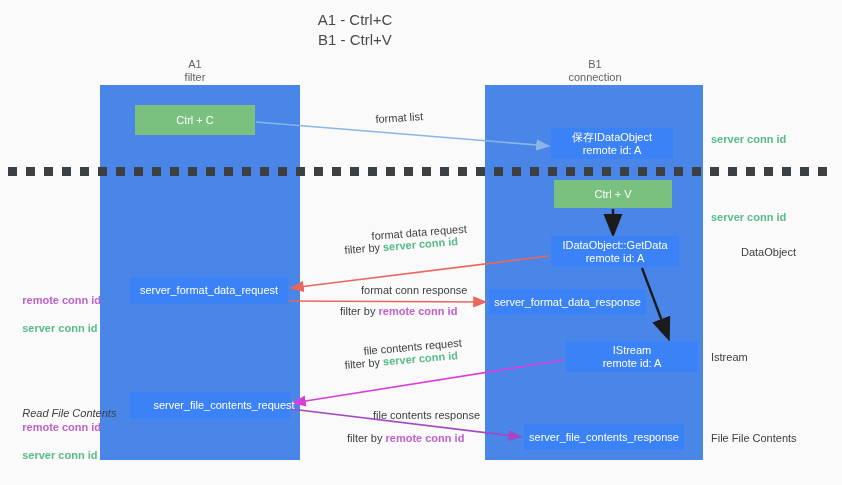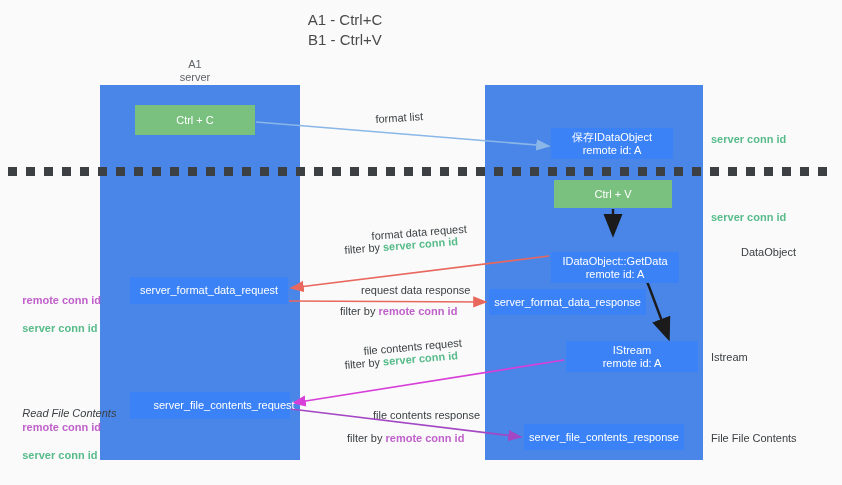--- a/index.html
+++ b/index.html
@@ -25,20 +25,21 @@
   .title {
     position: absolute;
     left: 0;
     top: 10px;
     width: 690px;
     text-align: center;
     font-size: 15px;
     line-height: 20px;
     color: #4a4a4a;
     white-space: pre;
+    padding-left: 10px;
   }
 
   
   .col-head {
     position: absolute;
     text-align: center;
     font-size: 11px;
     line-height: 13px;
     color: #5f6368;
     white-space: pre;
@@ -79,21 +80,21 @@
     white-space: pre;
     z-index: 5;
   }
   .node.green { background: #7ac17f; }
   .node.orange { background: #fbb martin; }
   .node.orange { background: #3b82f6; }
 
   #node-ctrlc  { left: 135px; top: 105px; width: 120px; height: 30px; }
   #node-save   { left: 551px; top: 128px; width: 122px; height: 31px; }
   #node-ctrlv  { left: 554px; top: 180px; width: 118px; height: 28px; }
-  #node-getdata{ left: 551px; top: 252px; width: 128px; height: 31px; }
+  #node-getdata{ left: 551px; top: 236px; width: 128px; height: 31px; }
   #node-fdreq  { left: 130px; top: 277px; width: 158px; height: 27px; }
   #node-fdresp { left: 489px; top: 289px; width: 157px; height: 26px; }
   #node-istream{ left: 566px; top: 341px; width: 132px; height: 31px; }
   #node-fcreq  { left: 130px; top: 392px; width: 160px; height: 27px; padding-left: 28px; }
   #node-fcresp { left: 524px; top: 424px; width: 160px; height: 26px; }
 
   
   .annot {
     position: absolute;
     font-size: 11px;
@@ -150,21 +151,23 @@
 </style>
 </head>
 <body>
 
 <div class="canvas">
 
   <div class="title">A1 - Ctrl+C
 B1 - Ctrl+V</div>
 
   <div class="col-head" id="head-a1">A1
-server</div>
+filter</div>
+  <div class="col-head" id="head-b1">B1
+connection</div>
 
   <div class="column" id="col-a1"></div>
   <div class="column" id="col-b1"></div>
 
   <div class="dashed-line"></div>
 
   <svg class="wires">
     <defs>
       <marker id="ah-blue" markerWidth="9" markerHeight="7" refX="8" refY="3.5" orient="auto">
         <polygon points="0 0, 9 3.5, 0 7" fill="#8ab6e8"></polygon>
@@ -235,21 +238,21 @@
 
   <div class="node orange" id="node-fcresp">
     <span>server_file_contents_response</span>
   </div>
 
   <div class="edge-label" id="lbl-formatlist">format list</div>
 
   <div class="edge-label" id="lbl-fdreq">format data request</div>
   <div class="edge-label" id="lbl-fdreq2"><span>filter by </span><span class="kw-green">server conn id</span></div>
 
-  <div class="edge-label" id="lbl-fdresp">request data response</div>
+  <div class="edge-label" id="lbl-fdresp">format conn response</div>
   <div class="edge-label" id="lbl-fdresp2"><span>filter by </span><span class="kw-purple">remote conn id</span></div>
 
   <div class="edge-label" id="lbl-fcreq">file contents request</div>
   <div class="edge-label" id="lbl-fcreq2"><span>filter by </span><span class="kw-green">server conn id</span></div>
 
   <div class="edge-label" id="lbl-fcresp">file contents response</div>
   <div class="edge-label" id="lbl-fcresp2"><span>filter by </span><span class="kw-purple">remote conn id</span></div>
 
   <div class="annot green-bold" id="annot-scid-1">server conn id</div>
   <div class="annot green-bold" id="annot-scid-2">server conn id</div>

